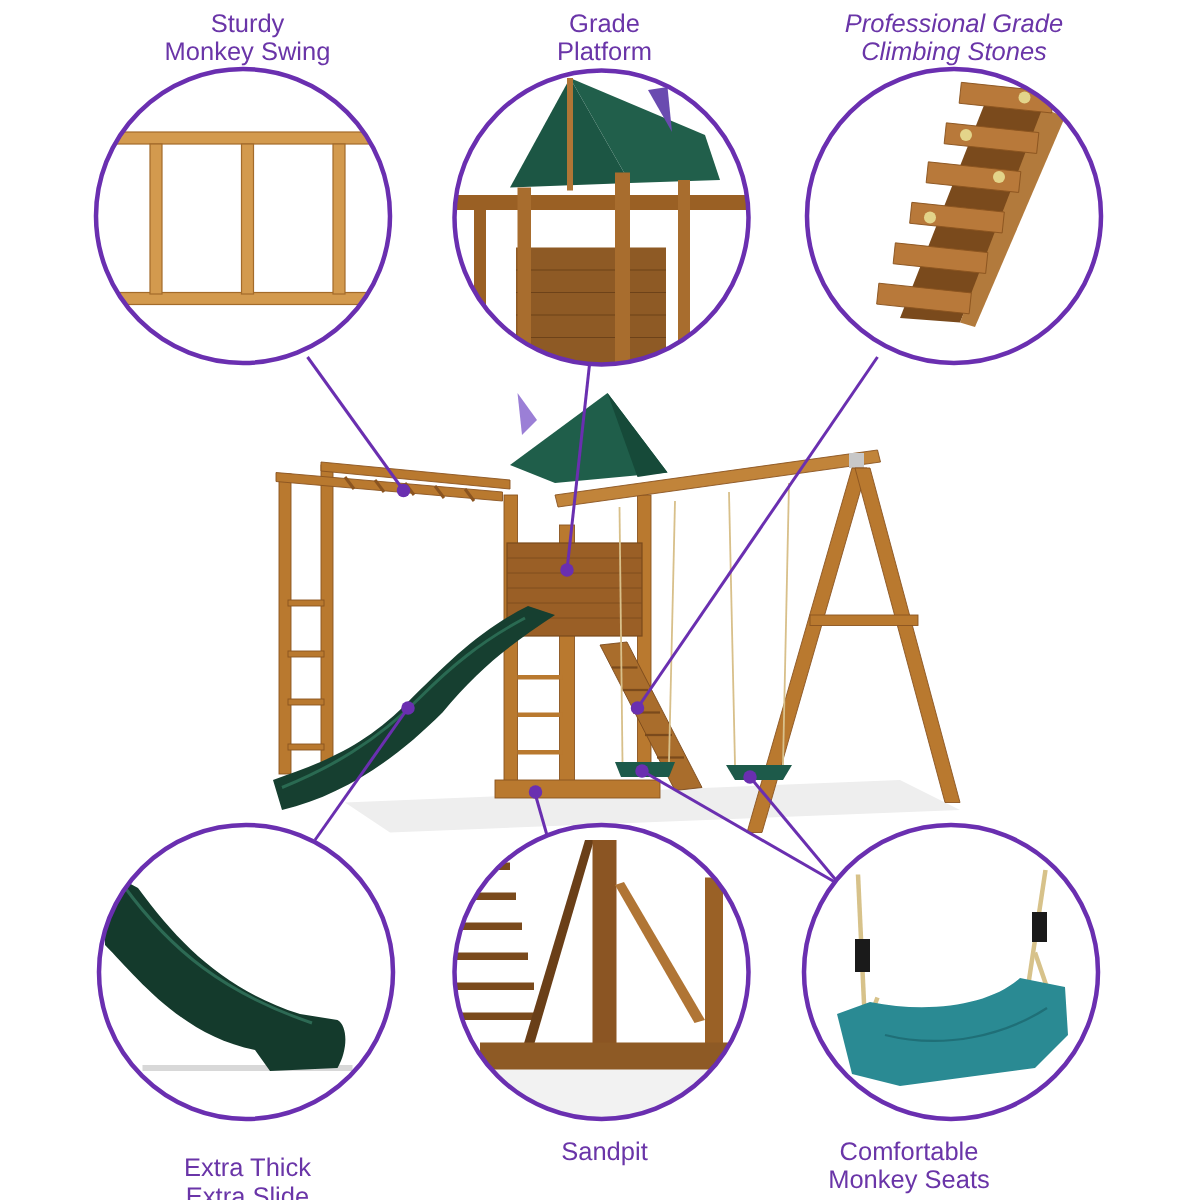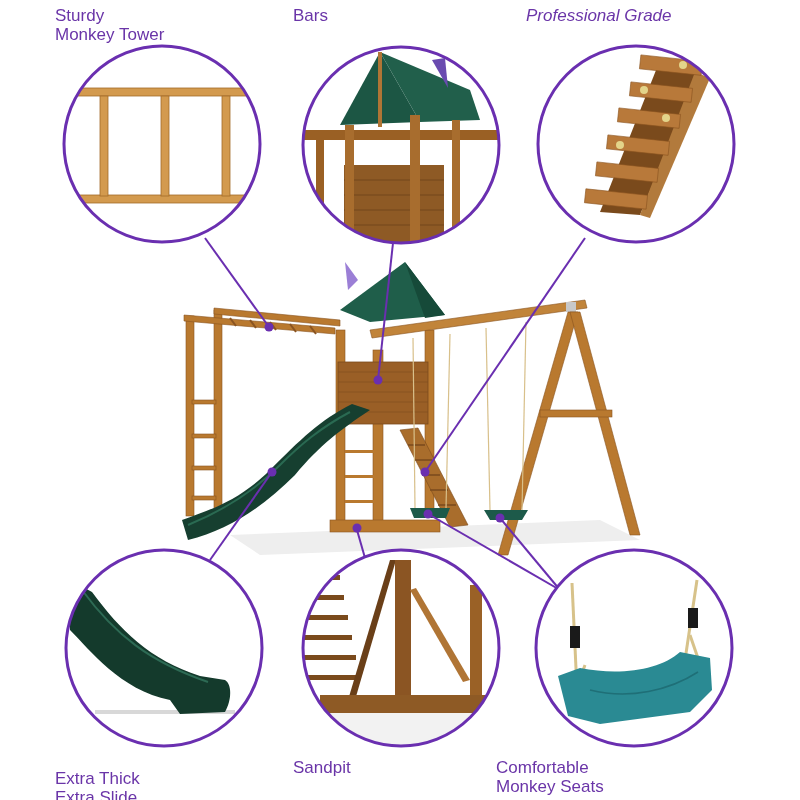--- a/index.html
+++ b/index.html
@@ -1,17 +1,17 @@
 <!DOCTYPE html>
 <html><head>
 <meta charset="utf-8">
 <style>
   html,body{margin:0;padding:0;background:#ffffff;}
   body{width:800px;height:800px;position:relative;overflow:hidden;font-family:"Liberation Sans",sans-serif;}
-  .label{position:absolute;color:#6a35a8;font-size:17px;line-height:19px;width:220px;}
+  .label{position:absolute;text-align:center;color:#6a35a8;font-size:17px;line-height:19px;width:220px;}
   .label span{display:block;}
   #scene{position:absolute;left:0;top:0;width:800px;height:800px;}
 </style>
 </head>
 <body>
 
 <svg id="scene" viewBox="0 0 800 800" xmlns="http://www.w3.org/2000/svg">
   <defs>
     <clipPath id="c1">
         <circle cx="162" cy="144" r="98"></circle>
@@ -234,27 +234,29 @@
       <rect x="688" y="608" width="10" height="20" fill="#1a1a1a"></rect>
       <path d="M558 676 L580 668 C620 676 660 670 680 652 L710 658 L712 690 L690 712 L600 724 L568 716 Z" fill="#2a8a93"></path>
       <path d="M590 690 C630 700 670 690 698 672" stroke="#1f6f77" stroke-width="1.5" fill="none"></path>
     </g>
     <circle cx="634" cy="648" r="98" fill="none" stroke="#6a2fb0" stroke-width="3"></circle>
   </g>
 </svg>
 
 <div class="label" style="left:55px;top:6px;">
   <span>Sturdy</span>
-  <span>Monkey Tower</span>
+  <span>Monkey Swing</span>
 </div>
 <div class="label" style="left:293px;top:6px;">
-  <span>Bars</span>
+  <span>Grade</span>
+  <span>Platform</span>
 </div>
 <div class="label" style="left:526px;top:6px;font-style:italic;">
   <span>Professional Grade</span>
+  <span>Climbing Stones</span>
 </div>
 <div class="label" style="left:55px;top:758px;margin-top:11px;">
   <span>Extra Thick</span>
   <span>Extra Slide</span>
 </div>
 <div class="label" style="left:293px;top:758px;">
   <span>Sandpit</span>
 </div>
 <div class="label" style="left:496px;top:758px;">
   <span>Comfortable</span>

